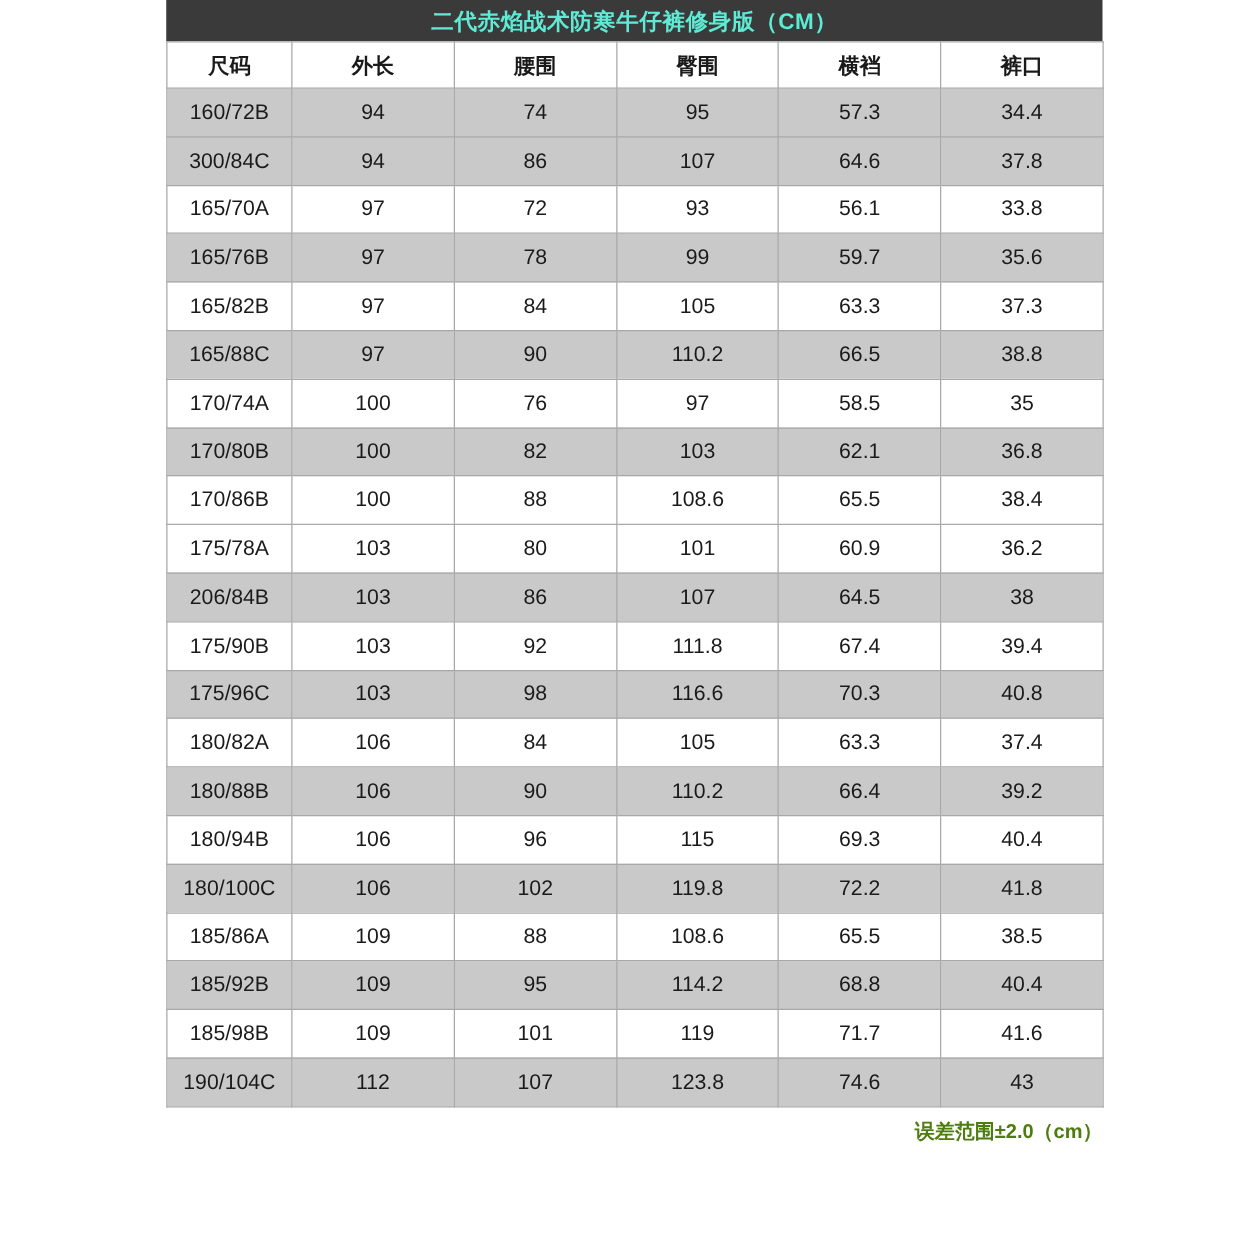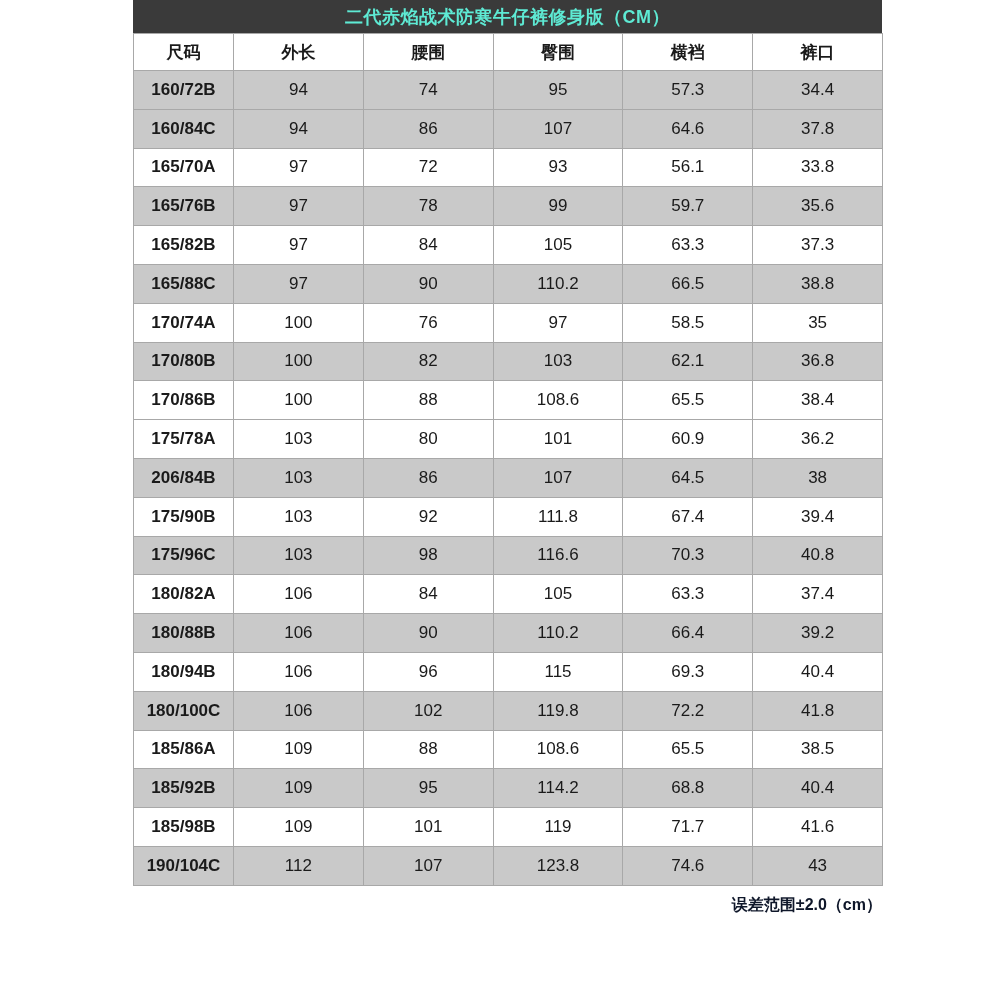--- a/index.html
+++ b/index.html
@@ -60,39 +60,39 @@
     height: 36px;
   }
 
   table.size-table tbody td {
     font-size: 17px;
     font-weight: normal;
   }
 
   
   table.size-table tbody td.size-cell {
-    font-weight: bold;
+    font-weight: normal;
     font-size: 17px;
   }
 
   
   table.size-table tbody tr.row-shaded td {
     background: #c9c9c9;
   }
   table.size-table tbody tr.row-plain td {
     background: #ffffff;
   }
 
   
   .footer-note {
     width: 749px;
     text-align: right;
     font-size: 16px;
     font-weight: bold;
-    color: #0f172a;
+    color: #4d7c0f;
     padding-top: 9px;
     box-sizing: border-box;
   }
 </style>
 </head>
 <body>
 
 <div id="chart-wrap">
 
   <div class="title-bar">
@@ -121,21 +121,21 @@
     <tbody id="table-body">
         <tr class="row-shaded">
           <td class="size-cell">160/72B</td>
           <td>94</td>
           <td>74</td>
           <td>95</td>
           <td>57.3</td>
           <td>34.4</td>
         </tr>
         <tr class="row-shaded">
-          <td class="size-cell">160/84C</td>
+          <td class="size-cell">300/84C</td>
           <td>94</td>
           <td>86</td>
           <td>107</td>
           <td>64.6</td>
           <td>37.8</td>
         </tr>
         <tr class="row-plain">
           <td class="size-cell">165/70A</td>
           <td>97</td>
           <td>72</td>

